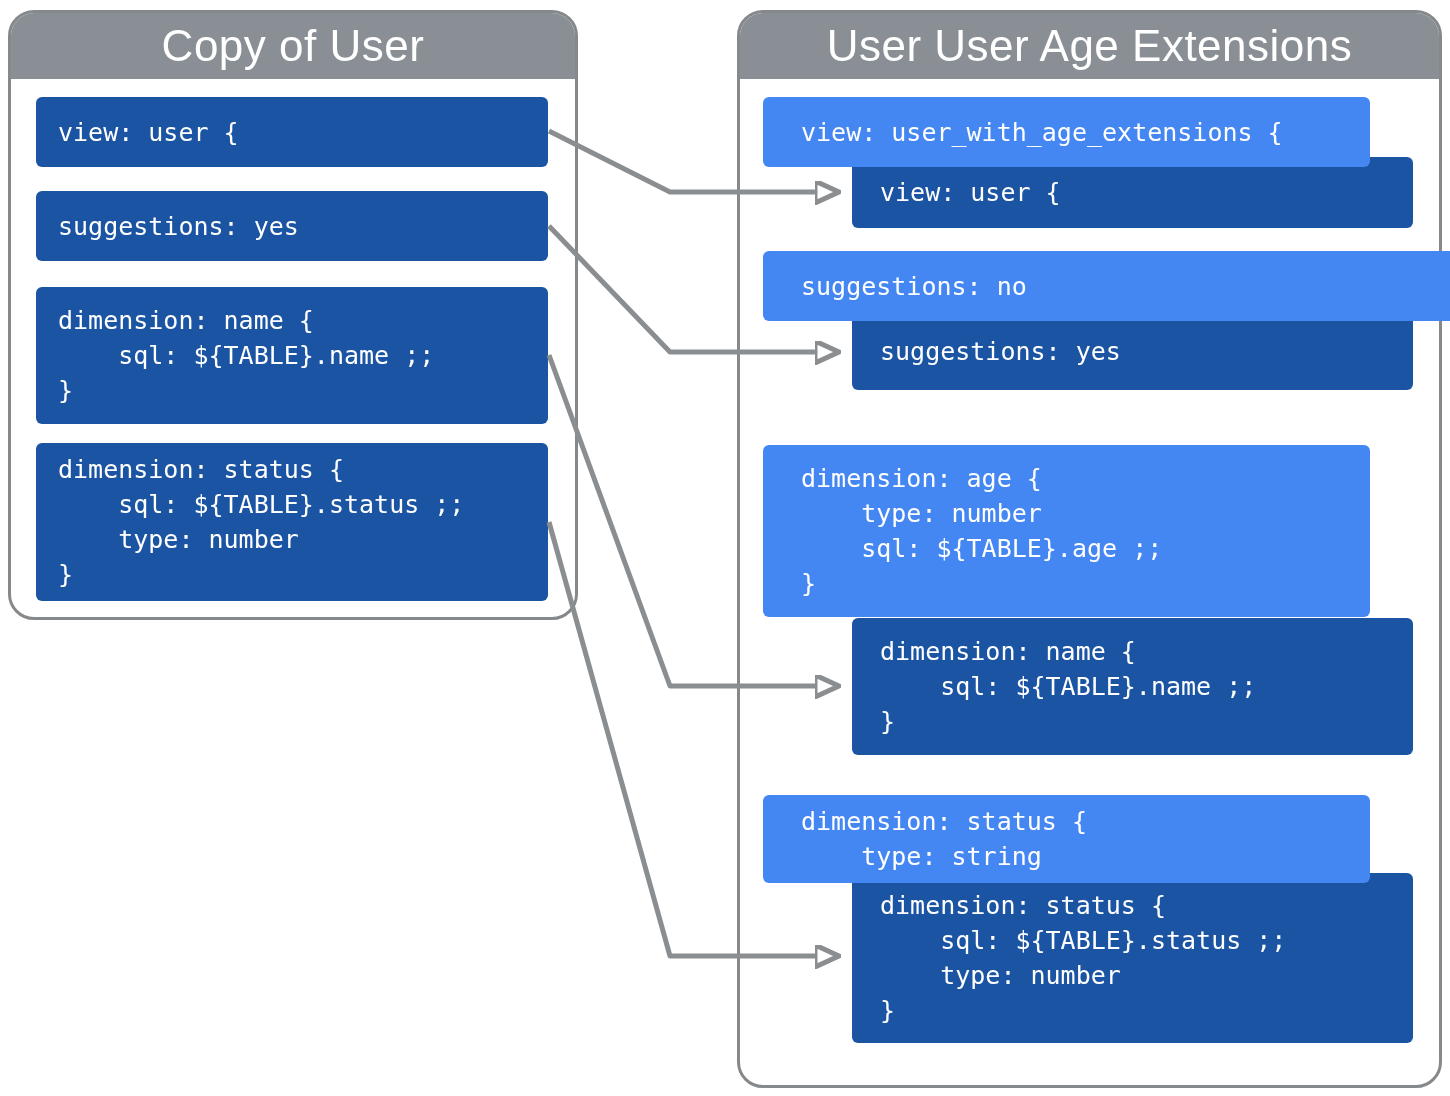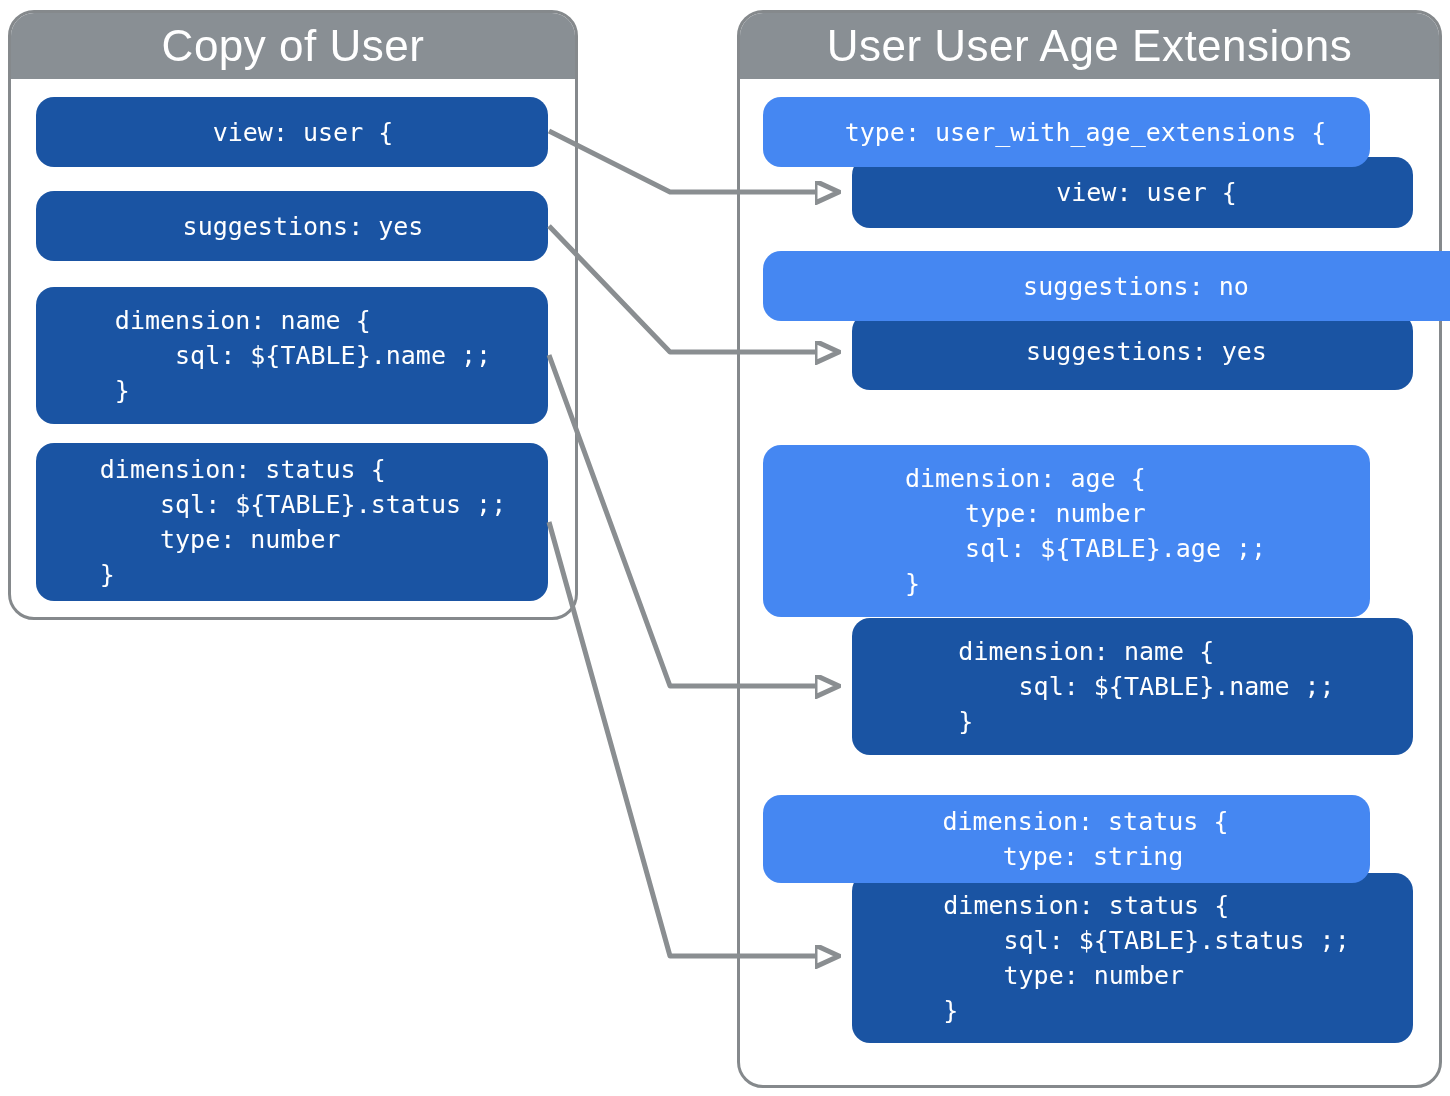--- a/index.html
+++ b/index.html
@@ -31,26 +31,25 @@
     color: #ffffff;
     font-size: 44px;
     font-weight: 500;
     letter-spacing: 0.5px;
   }
   #left-panel  { left: 8px;   top: 10px; width: 570px; height: 610px; }
   #right-panel { left: 737px; top: 10px; width: 705px; height: 1078px; }
 
   .block {
     position: absolute;
-    border-radius: 18px;
+    border-radius: 6px;
     display: flex;
     align-items: center;
     box-sizing: border-box;
     z-index: 2;
-    justify-content: center;
   }
   .block pre {
     margin: 0;
     font-family: "DejaVu Sans Mono", monospace;
     font-size: 25px;
     line-height: 35px;
     color: #ffffff;
     white-space: pre;
   }
   .dark  { background: #1a54a3; }
@@ -120,21 +119,21 @@
     <pre>dimension: status {
     sql: ${TABLE}.status ;;
     type: number
 }</pre>
   </div>
 
   <div class="block dark ri" id="r0i">
     <pre>view: user {</pre>
   </div>
   <div class="block light rn" id="r0n">
-    <pre>type: user_with_age_extensions {</pre>
+    <pre>view: user_with_age_extensions {</pre>
   </div>
 
   <div class="block dark ri" id="r1i">
     <pre>suggestions: yes</pre>
   </div>
   <div class="block light rn" id="r1n">
     <pre>suggestions: no</pre>
   </div>
 
   <div class="block light rn" id="r2n">

